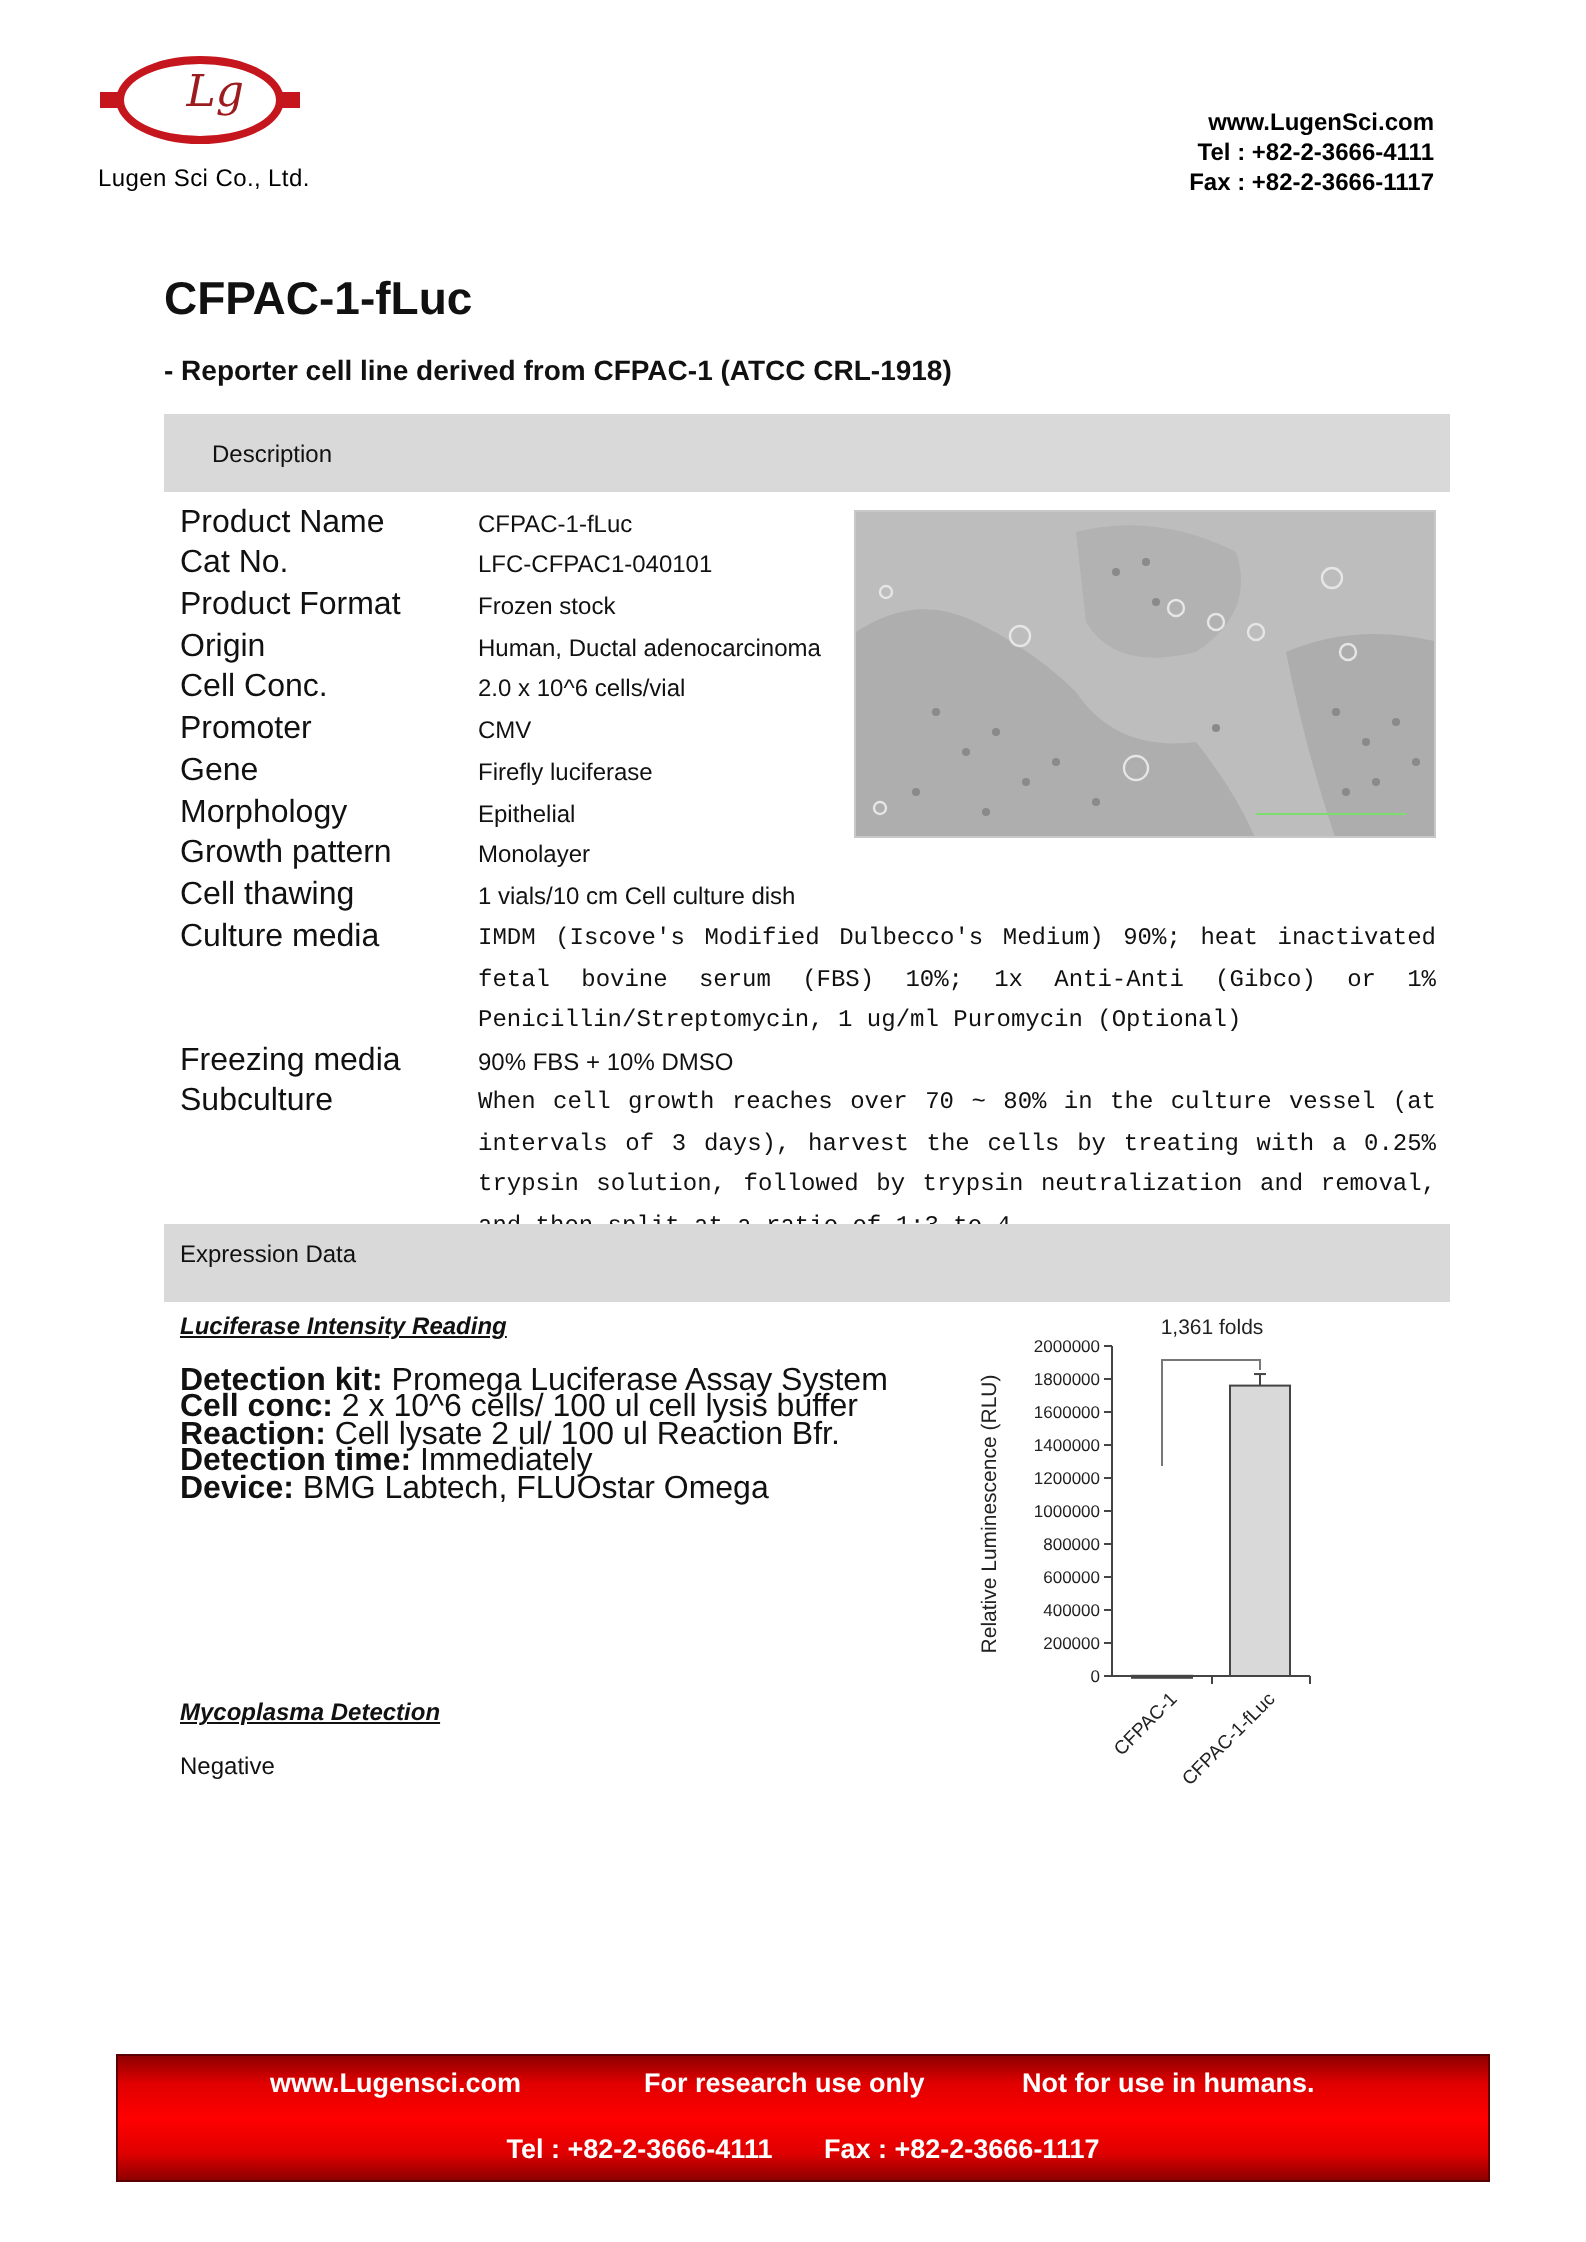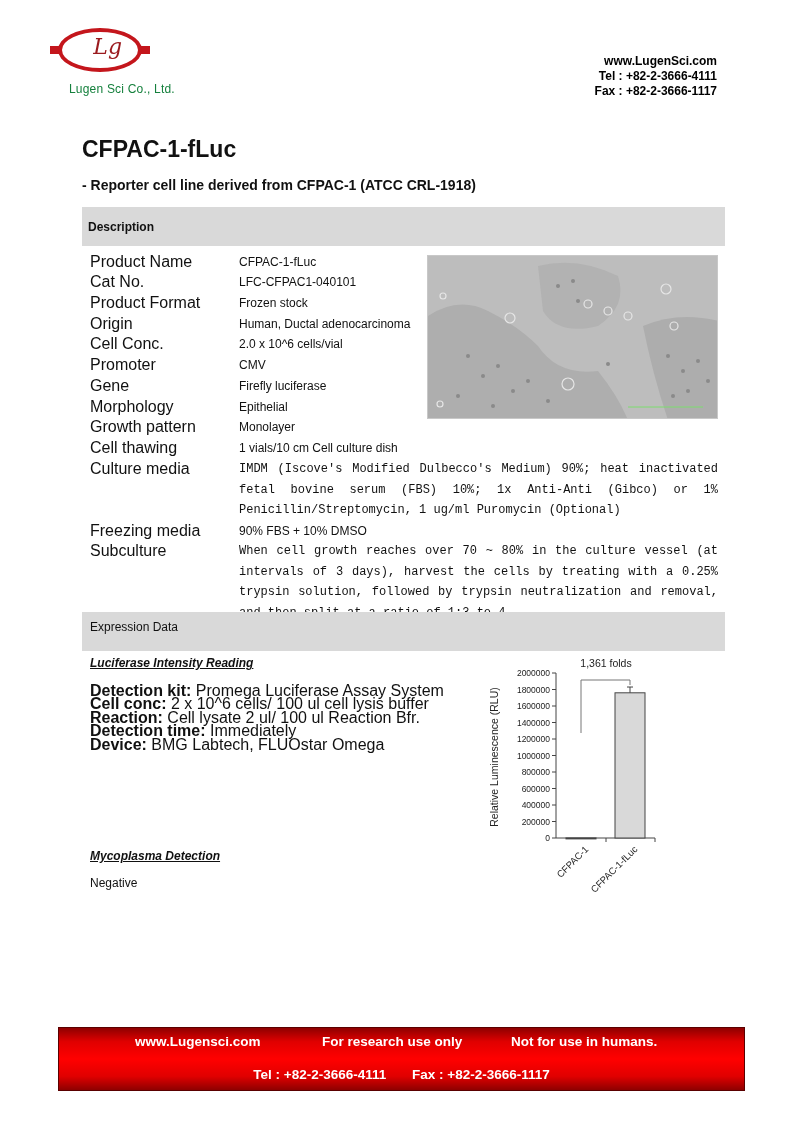--- a/index.html
+++ b/index.html
@@ -5,30 +5,30 @@
   * { box-sizing: border-box; margin: 0; padding: 0; }
   html, body { width: 793px; height: 1121px; background: #ffffff; }
   body { position: relative; font-family: "Liberation Sans", sans-serif; color: #111; overflow: hidden; }
 
   .logo { position: absolute; left: 50px; top: 28px; width: 110px; height: 70px; }
   .logo-oval { position: absolute; left: 8px; top: 0; width: 84px; height: 44px; border: 4px solid #c4161c; border-radius: 50%; background: #fff; }
   .logo-bar { position: absolute; top: 18px; height: 8px; width: 18px; background: #c4161c; }
   .logo-bar.l { left: 0; }
   .logo-bar.r { left: 82px; }
   .logo-mono { position: absolute; left: 28px; top: 6px; width: 44px; text-align: right; font-family: "DejaVu Serif", serif; font-style: italic; font-size: 22px; color: #9b1b1f; }
-  .logo-text { position: absolute; left: -1px; top: 54px; font-size: 12px; color: #15803d; letter-spacing: 0.2px; white-space: nowrap; margin-left: 20px; }
+  .logo-text { position: absolute; left: -1px; top: 54px; font-size: 12px; color: #000000; letter-spacing: 0.2px; white-space: nowrap; }
 
   .hdr-contact { position: absolute; right: 76px; top: 54px; text-align: right; font-weight: bold; font-size: 12px; line-height: 15px; color: #000; }
 
   .title { position: absolute; left: 82px; top: 136px; font-size: 23px; font-weight: bold; }
   .subtitle { position: absolute; left: 82px; top: 177px; font-size: 14px; font-weight: bold; }
 
   .bar-row { position: absolute; left: 82px; width: 643px; background: #d9d9d9; font-size: 12px; }
   .desc-row { top: 207px; height: 39px; }
-  .desc-label { position: absolute; left: 6px; top: 13px; font-weight: bold; }
+  .desc-label { position: absolute; left: 24px; top: 13px; }
   .desc-text { position: absolute; left: 156px; top: 5px; right: 6px; line-height: 15px; }
   .expr-row { top: 612px; height: 39px; }
   .expr-label { position: absolute; left: 8px; top: 8px; }
 
   .spec { position: absolute; left: 90px; font-size: 16px; line-height: 14px; }
   .spec-val { position: absolute; left: 239px; font-size: 12px; line-height: 14px; }
   .spec-long { position: absolute; left: 239px; width: 479px; font-size: 12px; line-height: 20.5px; text-align: justify; font-family: Liberation Mono, monospace; }
 
   .micro { position: absolute; left: 427px; top: 255px; width: 291px; height: 164px; background: #b9b9b9; overflow: hidden; border: 1px solid #c8c8c8; }
   .micro svg { display: block; }

